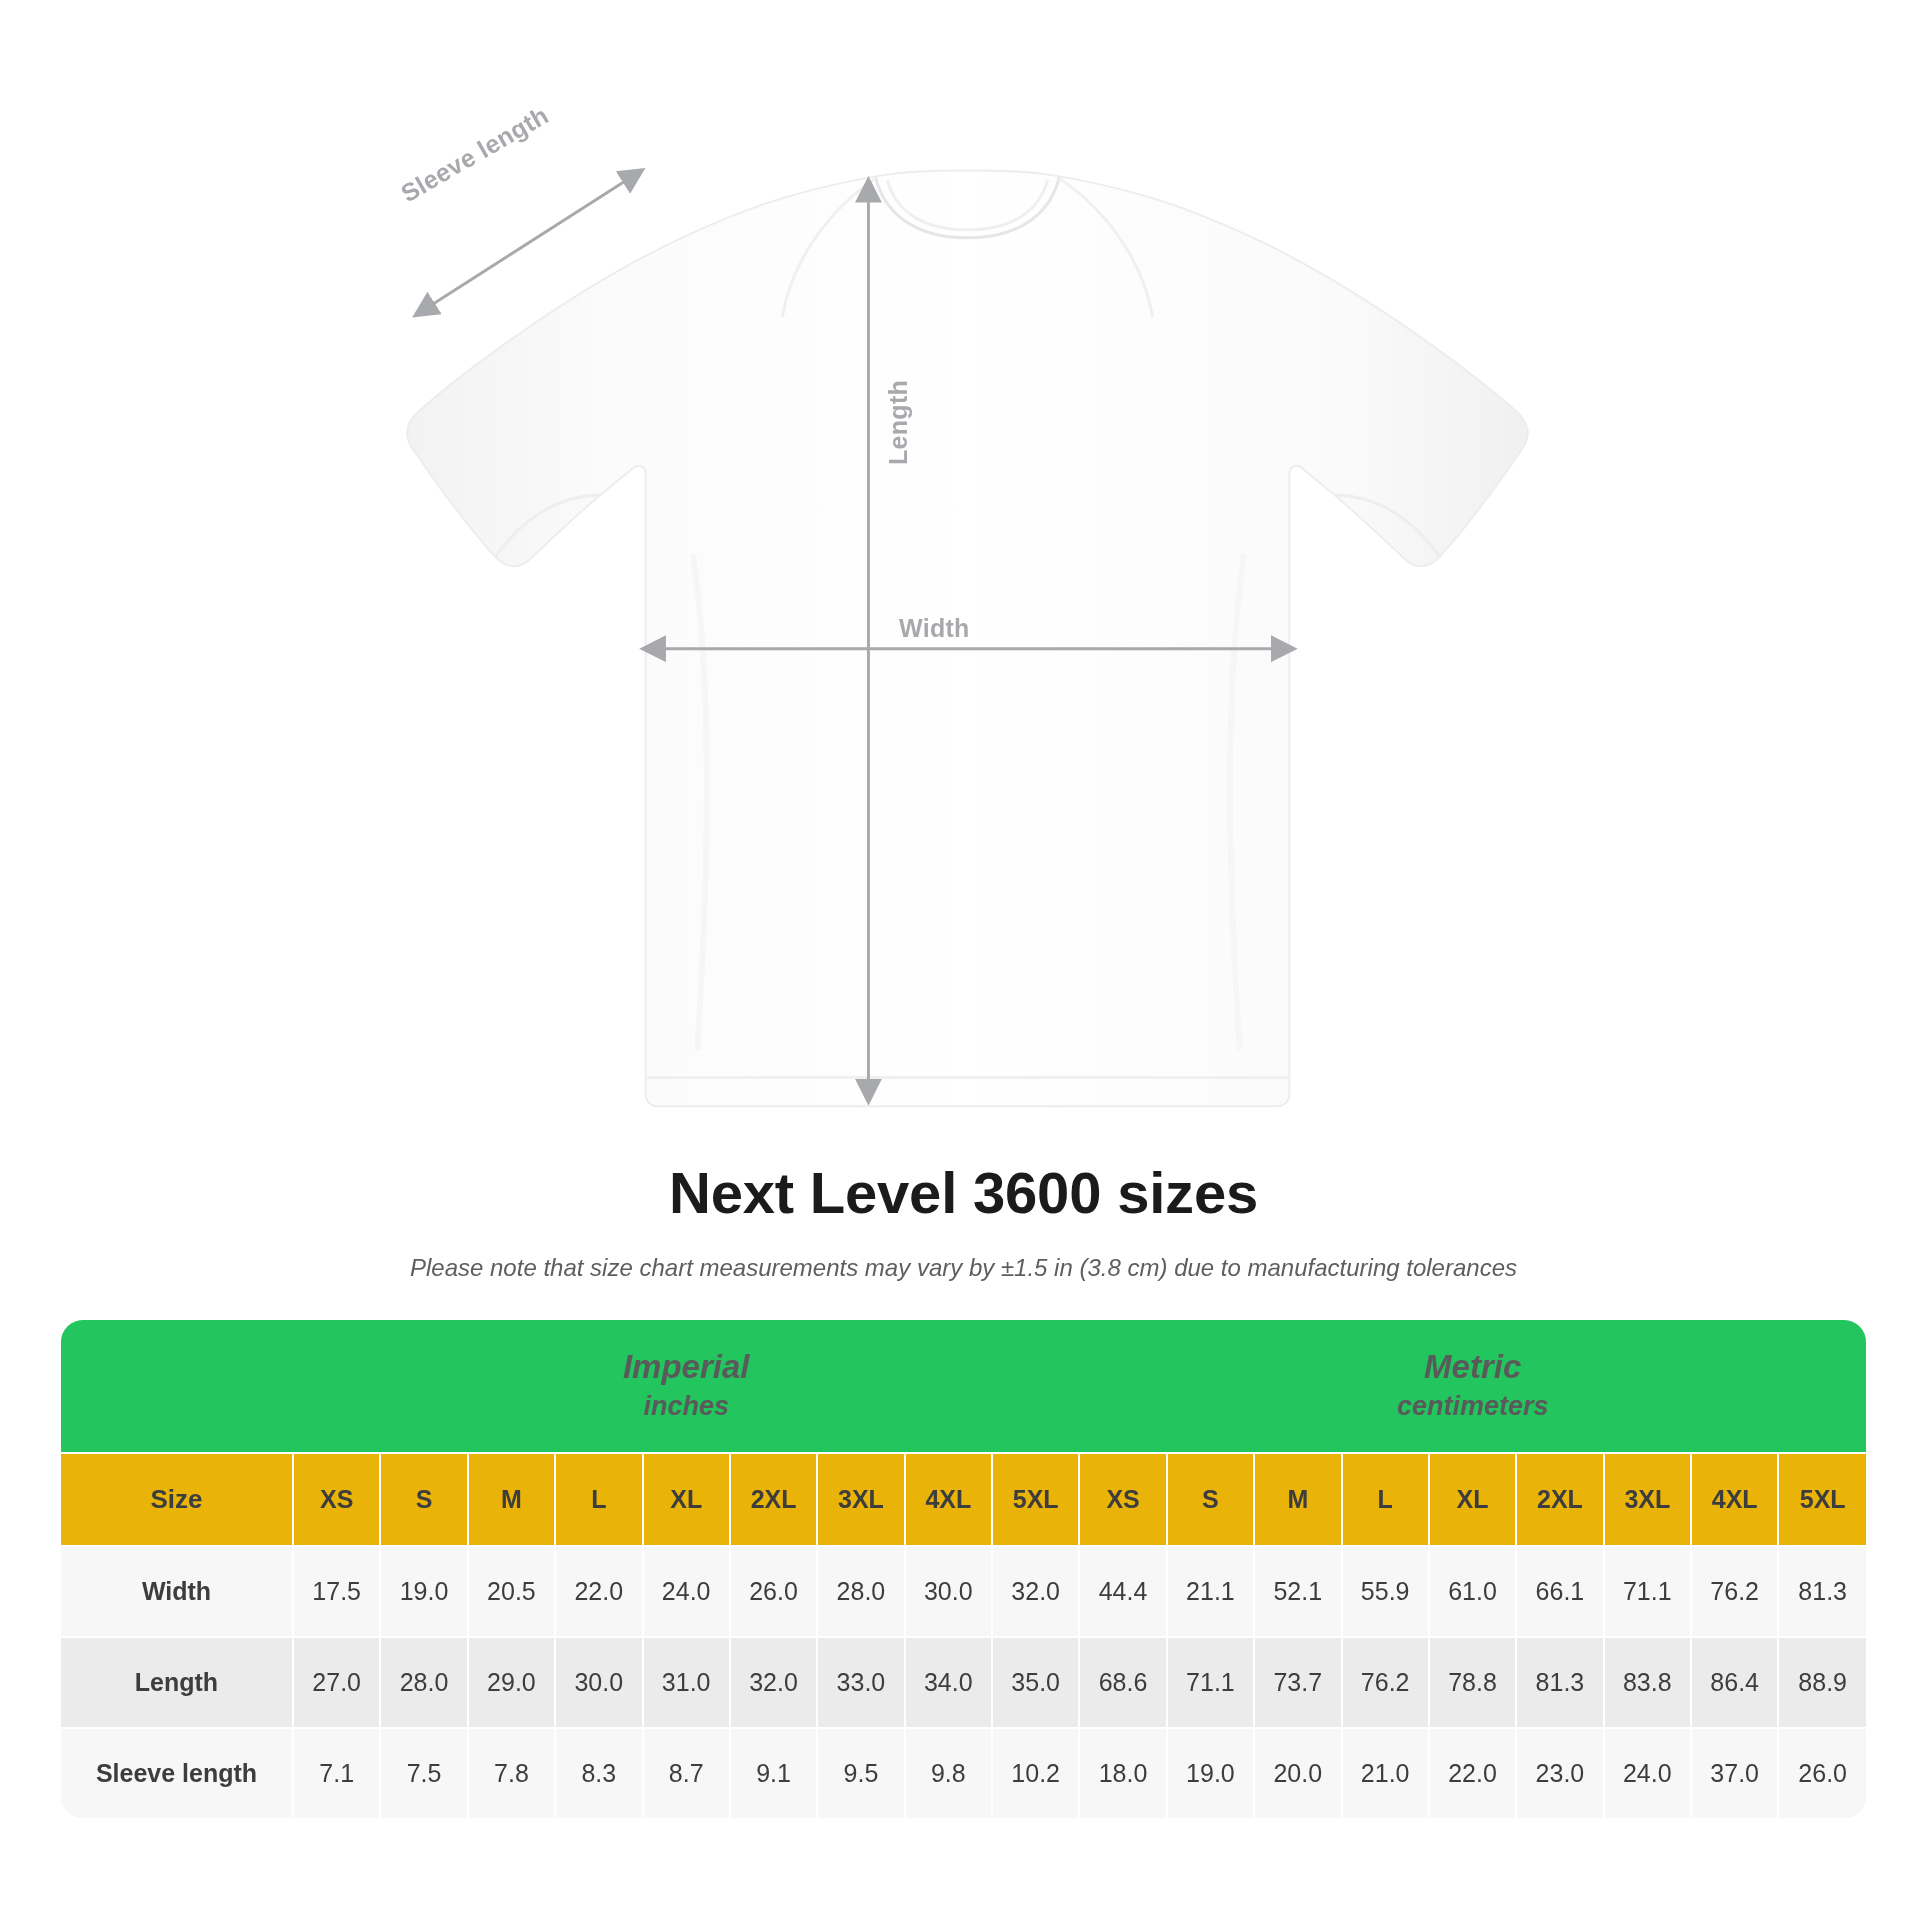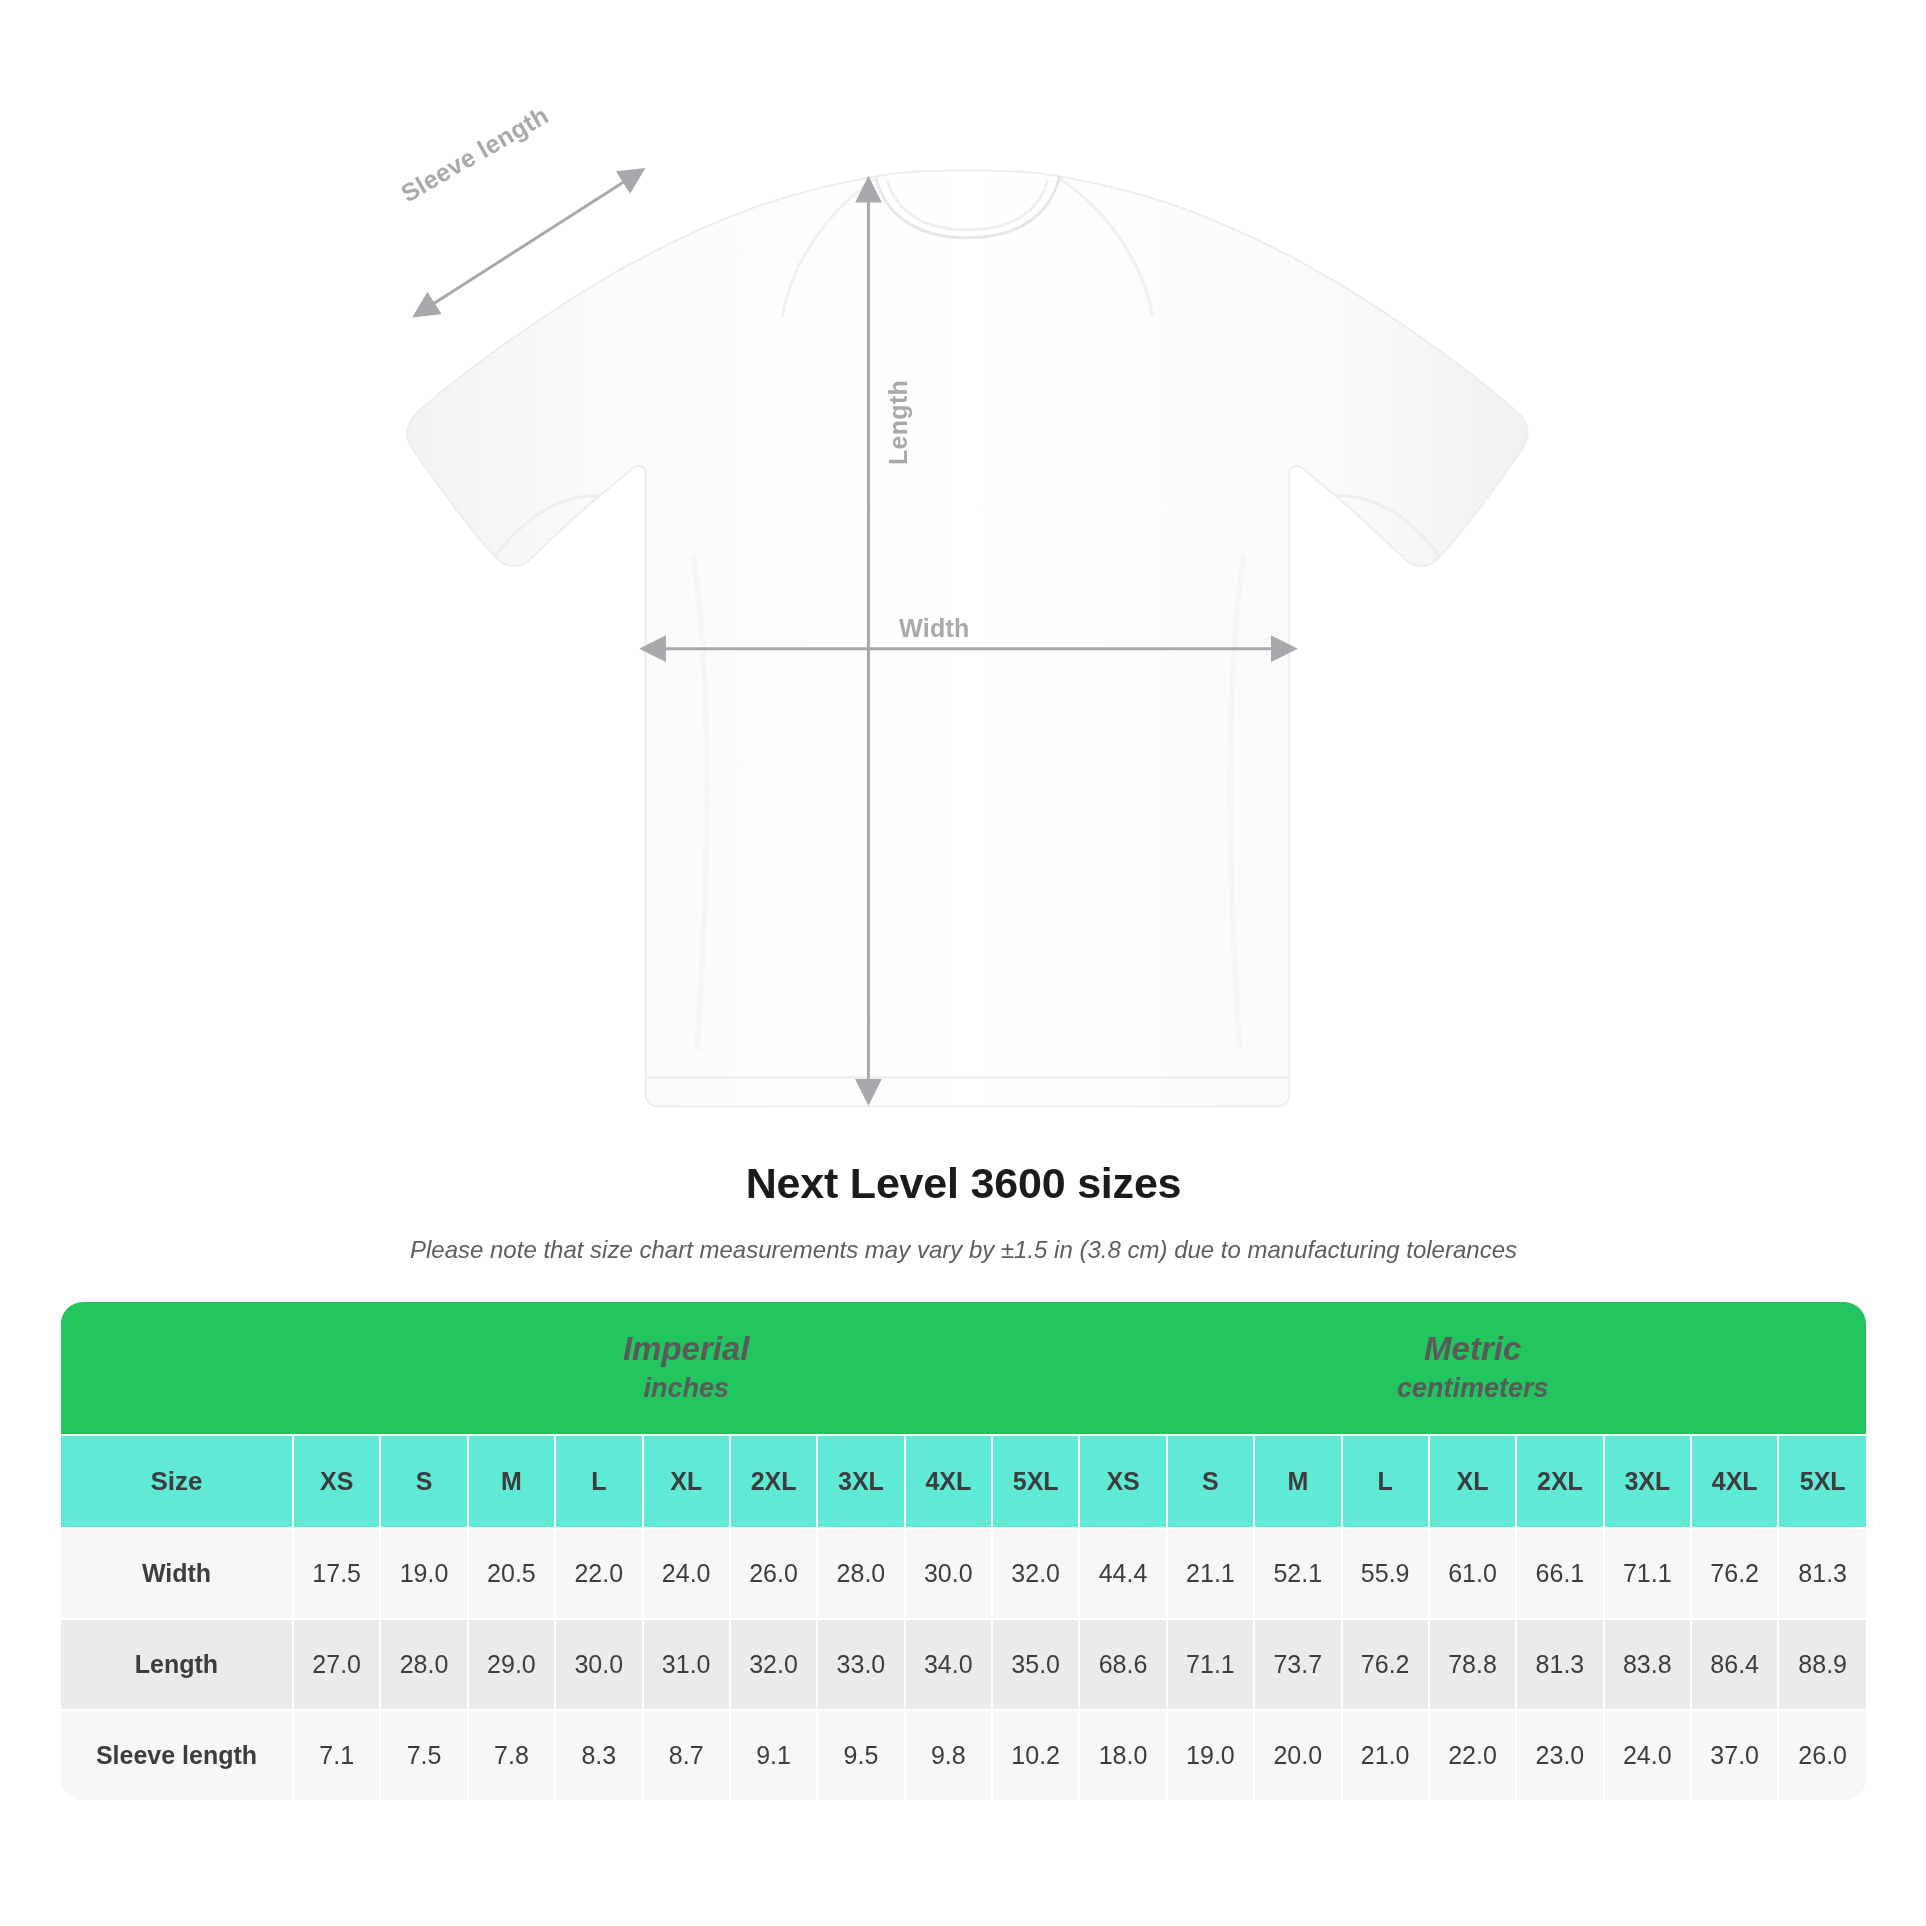--- a/index.html
+++ b/index.html
@@ -58,21 +58,21 @@
     left: 899px;
     top: 614px;
   }
 
   
   .title-block {
     text-align: center;
     margin-top: 20px;
   }
   .chart-title {
-    font-size: 43px;
+    font-size: 58px;
     font-weight: bold;
     color: #1b1b1b;
     letter-spacing: -0.2px;
   }
   .chart-note {
     font-size: 24px;
     font-style: italic;
     color: #5e5e5e;
     margin-top: 28px;
   }
@@ -116,21 +116,21 @@
     font-size: 27px;
     font-style: italic;
     color: #5a5a5a;
     line-height: 1.4;
     text-align: center;
   }
 
   
   .size-head th {
     height: 89px;
-    background: #5eead4;
+    background: #eab308;
     font-weight: bold;
     font-size: 26px;
     color: #4a4a4a;
     border-right: 2px solid #ffffff;
     border-top: 2px solid #ffffff;
   }
   .size-head th:last-child { border-right: none; }
   .size-head th.rowlabel { font-size: 26px; }
 
   

